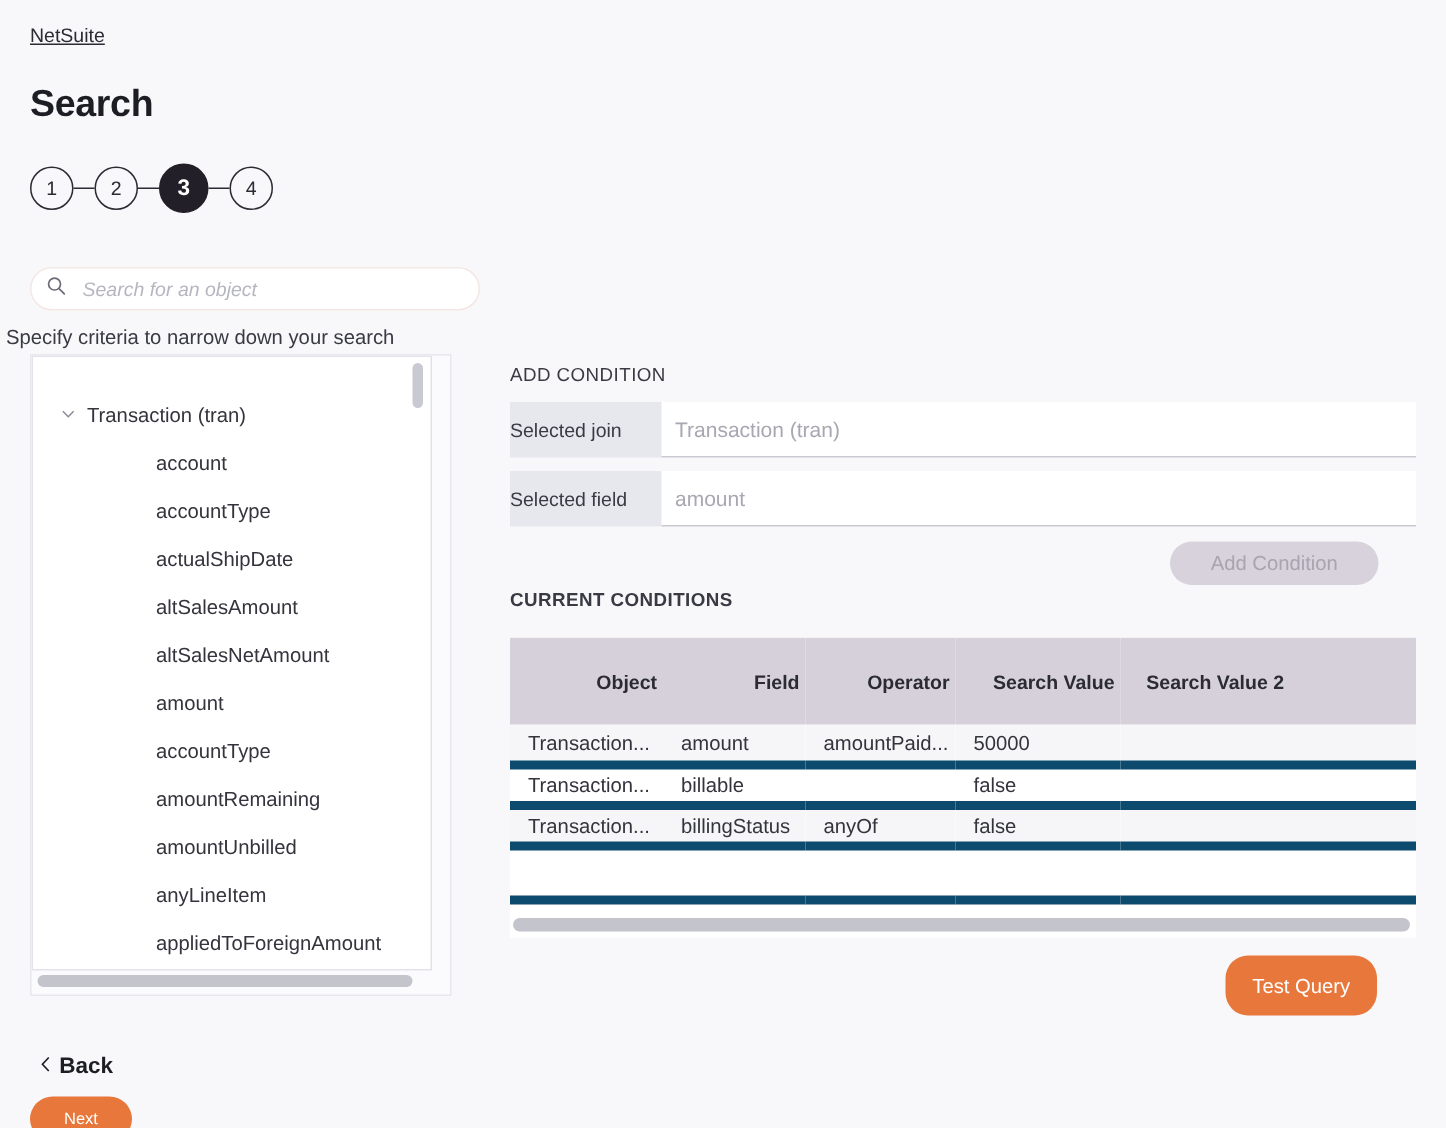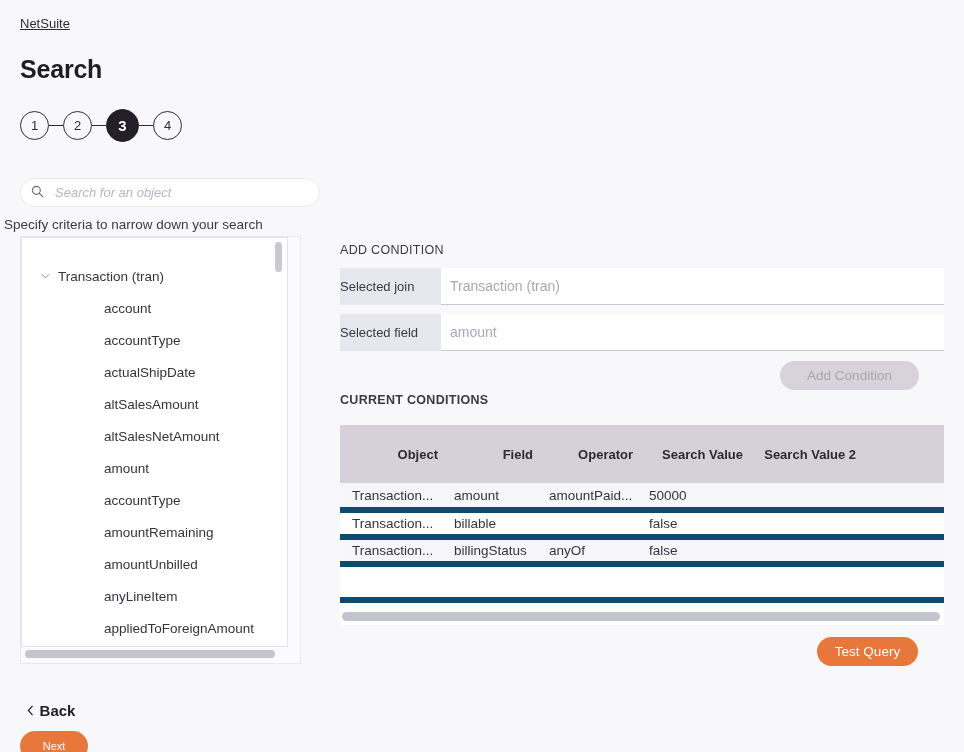--- a/index.html
+++ b/index.html
@@ -197,21 +197,21 @@
   .table-hscroll {
     position: absolute; left: 342px; top: 612px;
     width: 602px; height: 9px;
   }
   .table-hscroll-thumb {
     width: 598px; height: 9px; border-radius: 5px; background: #c4c4cc;
   }
 
   .test-query-btn {
     position: absolute; left: 817px; top: 637px;
-    width: 101px; height: 29px;
+    width: 101px; height: 40px;
     border: none; border-radius: 15px;
     background: #e8773c; color: #ffffff;
     font-family: "Liberation Sans", sans-serif;
     font-size: 13.5px; cursor: pointer;
   }
 </style>
 </head>
 <body>
 
 <div class="page">

